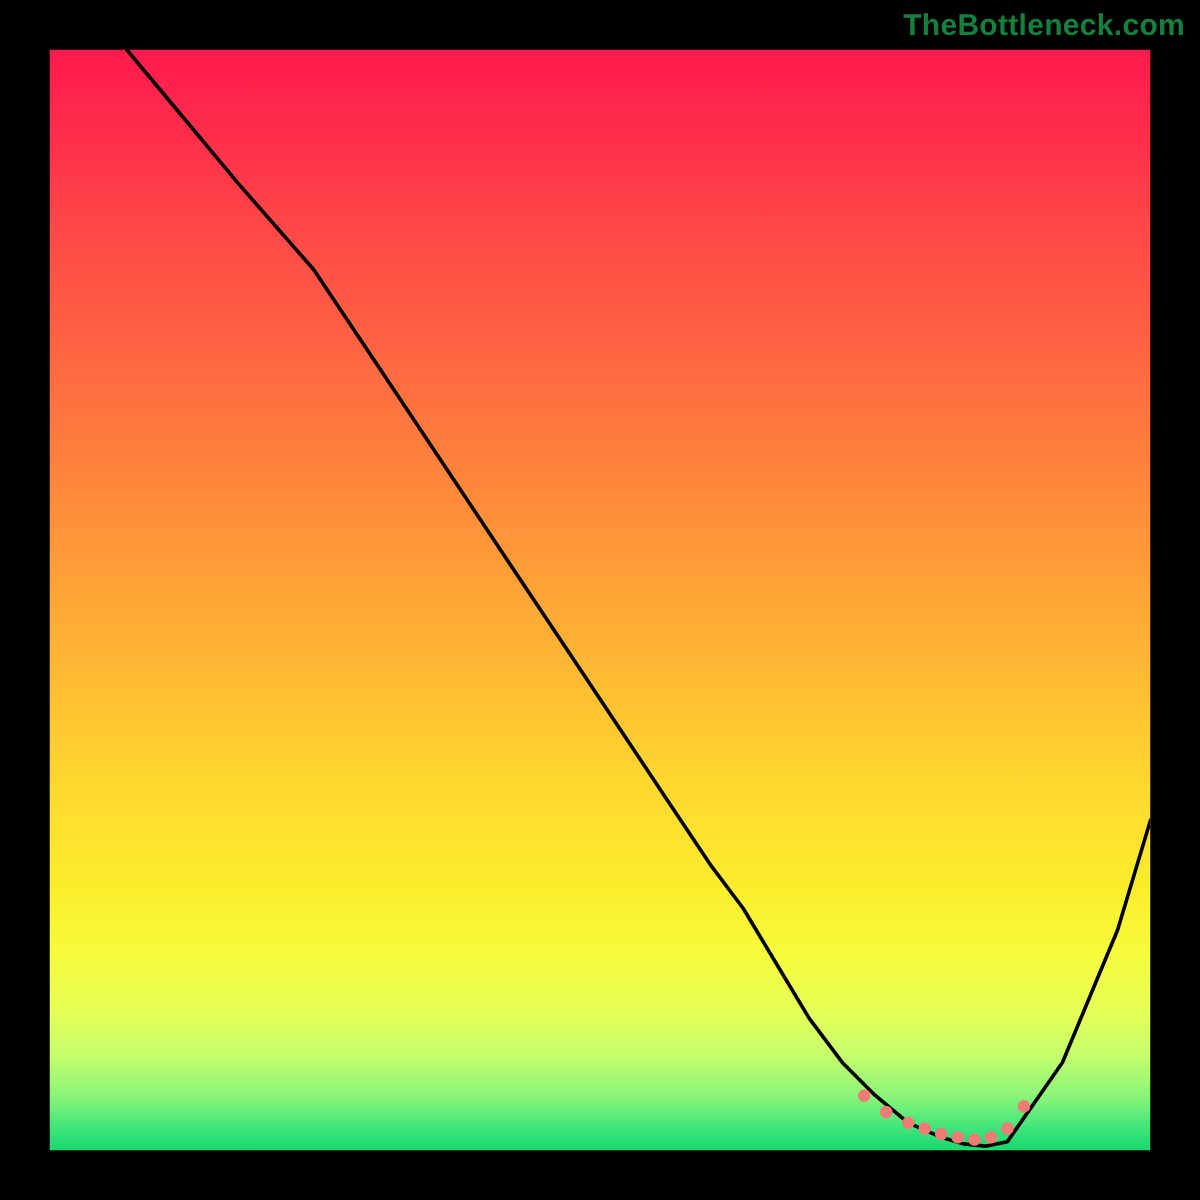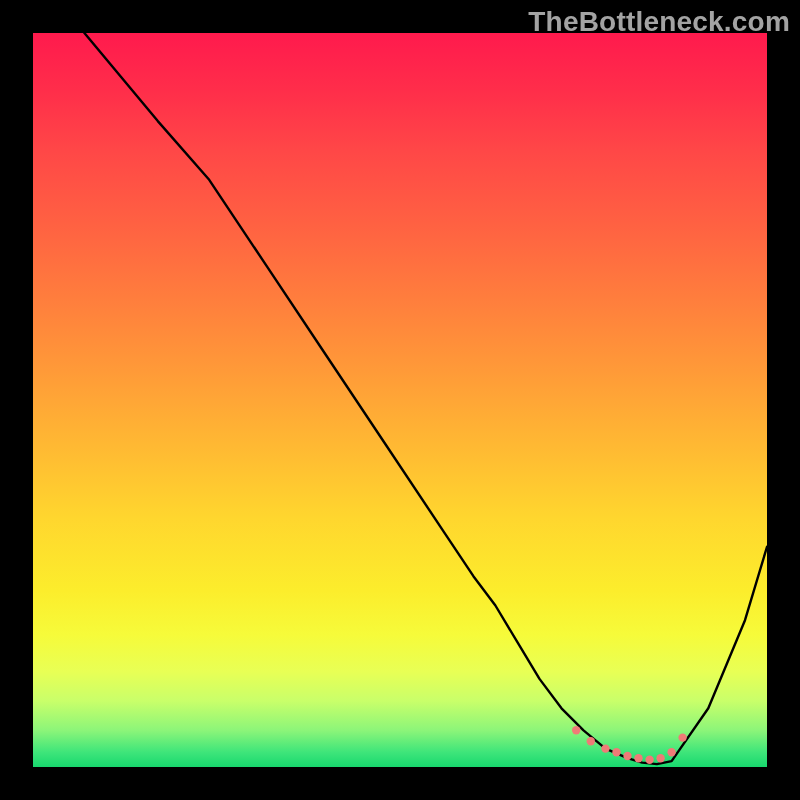--- a/index.html
+++ b/index.html
@@ -50,23 +50,23 @@
       #8cf579 95%,
       #3ee57a 98%,
       #18d86e 100%
     );
   }
   .watermark {
     position: absolute;
     top: 6px;
     right: 10px;
     font-family: Arial, Helvetica, sans-serif;
-    font-size: 28px;
+    font-size: 20px;
     font-weight: 600;
-    color: #a3a3a3;
+    color: #15803d;
     letter-spacing: 0.2px;
     user-select: none;
   }
   svg.curve {
     position: absolute;
     left: 0;
     top: 0;
     width: 100%;
     height: 100%;
   }

